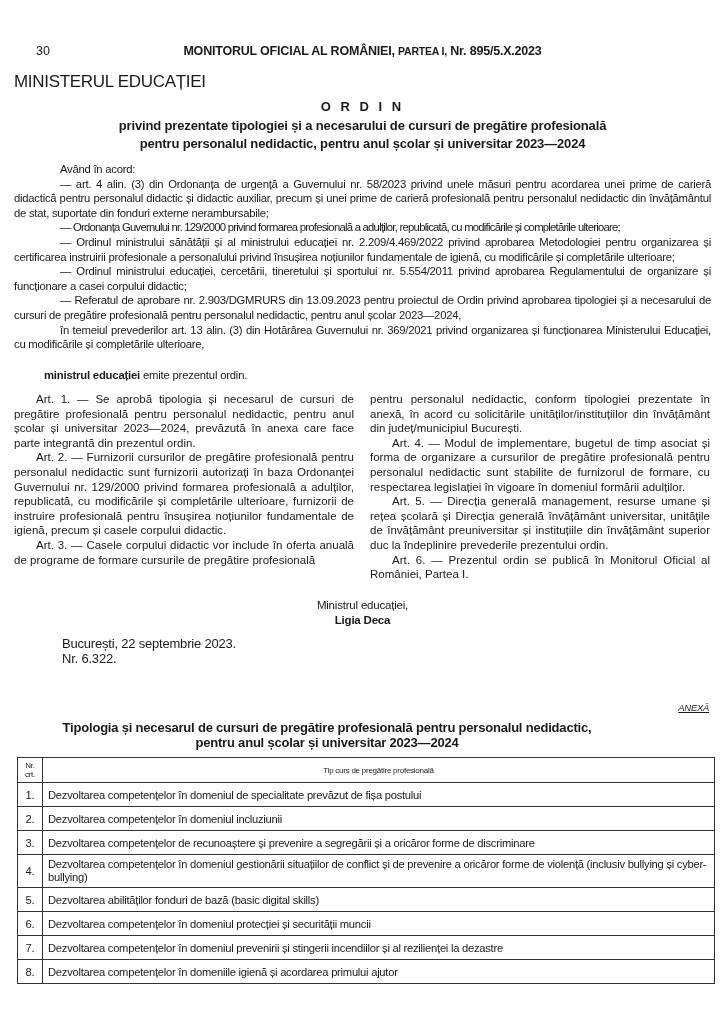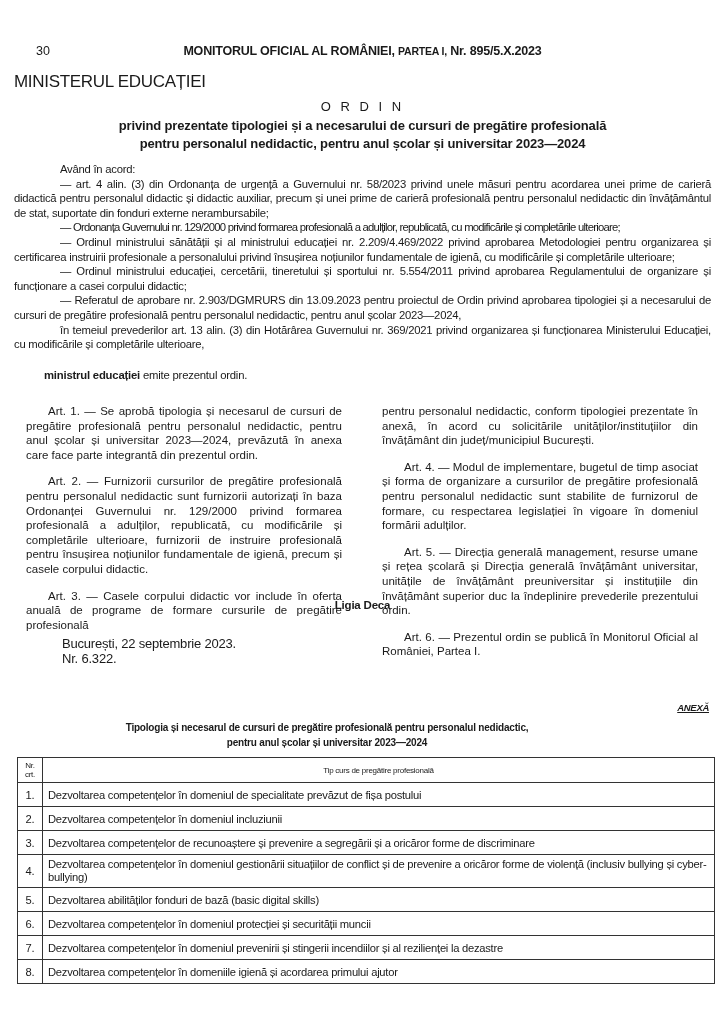--- a/index.html
+++ b/index.html
@@ -2,37 +2,37 @@
 <html><head>
 <meta charset="utf-8">
 <style>
   html, body { margin: 0; padding: 0; background: #ffffff; }
   body { width: 725px; height: 1024px; position: relative; overflow: hidden; color: #1a1a1a; font-family: "Liberation Sans", sans-serif; }
   .abs { position: absolute; }
   .page-num { left: 36px; top: 44px; font-size: 12.5px; }
   .running-head { left: 0; width: 725px; top: 44px; text-align: center; font-size: 12.5px; letter-spacing: -0.2px; font-weight: bold; }
   .running-head .small { font-size: 10.5px; }
   .ministry { left: 14px; top: 72px; font-size: 17px; letter-spacing: -0.3px; }
-  .title { left: 0; width: 725px; top: 99px; text-align: center; font-weight: normal; font-size: 13px; letter-spacing: 3px; }
+  .title { left: 0; width: 725px; top: 99px; text-align: center; font-weight: bold; font-size: 13px; letter-spacing: 3px; }
   .subtitle { left: 0; width: 725px; top: 117px; text-align: center; font-weight: bold; font-size: 13px; line-height: 18px; letter-spacing: -0.15px; }
   .preamble { left: 14px; width: 697px; top: 162px; font-size: 11.3px; line-height: 14.6px; text-align: justify; letter-spacing: -0.25px; }
   .preamble p { margin: 0; text-indent: 46px; }
   .preamble p.tight { letter-spacing: -0.75px; }
   .emits { left: 44px; top: 369px; font-size: 11.3px; letter-spacing: -0.2px; }
   .emits b { font-weight: bold; }
   .col { top: 392px; width: 340px; font-size: 11.5px; line-height: 14.6px; text-align: justify; }
-  .col p { margin: 12px; text-indent: 22px; }
+  .col p { margin: 0; text-indent: 22px; }
   .col p.noindent { text-indent: 0; }
   .col-left { left: 14px; }
   .col-right { left: 370px; }
   .signature { left: 0; width: 725px; top: 598px; text-align: center; font-size: 11.5px; line-height: 14.6px; letter-spacing: -0.2px; }
   .signature .name { font-weight: bold; }
   .dateblock { left: 62px; top: 636px; font-size: 13px; line-height: 15px; letter-spacing: -0.2px; }
-  .annex-label { right: 16px; top: 702px; font-size: 9.5px; font-style: italic; text-decoration: underline; letter-spacing: -0.3px; font-weight: bold; }
-  .annex-title { left: 0; width: 654px; top: 721px; text-align: center; font-weight: bold; font-size: 10px; line-height: 14.5px; letter-spacing: -0.2px; }
+  .annex-label { right: 16px; top: 702px; font-size: 9.5px; font-style: italic; text-decoration: underline; letter-spacing: -0.3px; }
+  .annex-title { left: 0; width: 654px; top: 721px; text-align: center; font-weight: bold; font-size: 13px; line-height: 14.5px; letter-spacing: -0.2px; }
   table.courses { position: absolute; left: 17px; top: 757px; width: 698px; border-collapse: collapse; font-size: 11.2px; letter-spacing: -0.25px; }
   table.courses td, table.courses th { border: 1px solid #333; padding: 0 5px; vertical-align: middle; }
   table.courses th { font-weight: normal; font-size: 8px; height: 24px; }
   table.courses th.nr { width: 20px; text-align: center; line-height: 9px; padding: 0 2px; }
   table.courses td.nr { text-align: center; padding: 0 2px; }
   table.courses td { height: 23px; }
   table.courses tr.double td { height: 32px; line-height: 13px; }
   table.courses { border: 1.5px solid #333; }
 </style>
 </head>
@@ -74,20 +74,21 @@
 </div>
 
 <div class="abs col col-right">
   <p class="noindent">pentru personalul nedidactic, conform tipologiei prezentate în anexă, în acord cu solicitările unităților/instituțiilor din învățământ din județ/municipiul București.</p>
   <p>Art. 4. — Modul de implementare, bugetul de timp asociat și forma de organizare a cursurilor de pregătire profesională pentru personalul nedidactic sunt stabilite de furnizorul de formare, cu respectarea legislației în vigoare în domeniul formării adulților.</p>
   <p>Art. 5. — Direcția generală management, resurse umane și rețea școlară și Direcția generală învățământ universitar, unitățile de învățământ preuniversitar și instituțiile din învățământ superior duc la îndeplinire prevederile prezentului ordin.</p>
   <p>Art. 6. — Prezentul ordin se publică în Monitorul Oficial al României, Partea I.</p>
 </div>
 
 <div class="abs signature">
+  <div>Ministrul educației,</div>
   <div class="name">Ligia Deca</div>
 </div>
 
 <div class="abs dateblock">
   <div>București, 22 septembrie 2023.</div>
   <div>Nr. 6.322.</div>
 </div>
 
 <div class="abs annex-label">ANEXĂ</div>
 <div class="abs annex-title">

